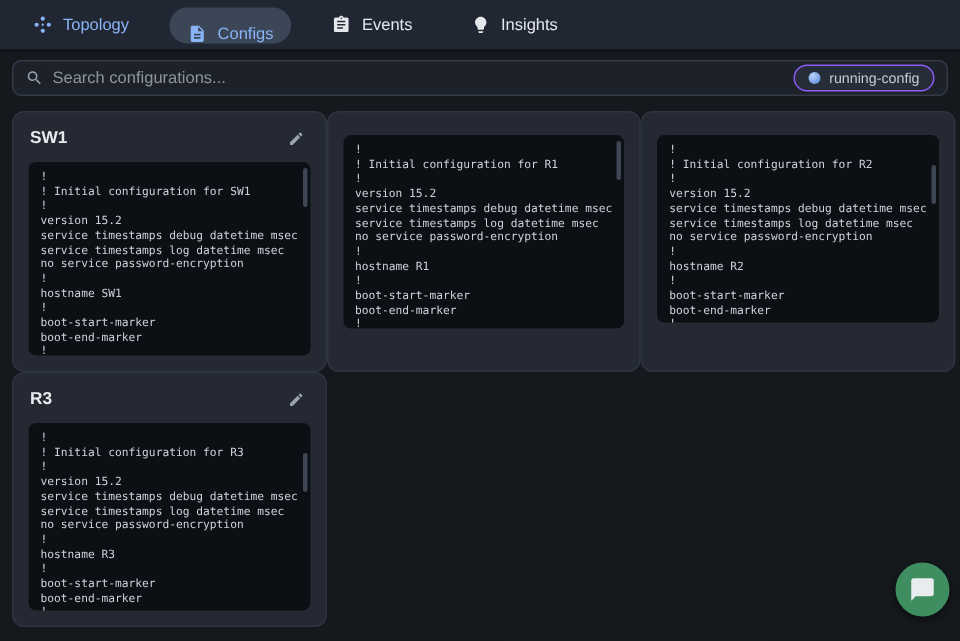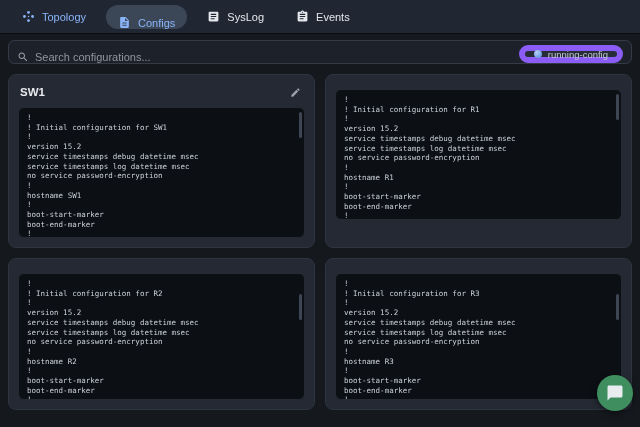--- a/index.html
+++ b/index.html
@@ -11,21 +11,21 @@
     position: relative;
   }
 
   
   .navbar {
     height: 33px;
     background: #202733;
     display: flex;
     align-items: center;
     padding: 0 8px 0 10px;
-    gap: 8px;
+    gap: 15px;
     box-shadow: 0 1px 0 rgba(0,0,0,.45);
   }
   .nav-item {
     display: flex;
     align-items: center;
     gap: 7px;
     height: 24px;
     padding: 0 12px;
     border-radius: 14px;
     font-size: 11px;
@@ -39,59 +39,58 @@
 
   
   .search-row { padding: 7px 8px 0 8px; }
   .search-box {
     position: relative;
     height: 24px;
     background: #1d222a;
     border: 1px solid #343b47;
     border-radius: 6px;
     display: flex;
-    align-items: flex-end;
+    align-items: center;
     padding: 0 8px;
   }
   .search-box svg { width: 12px; height: 12px; color: #9aa2ad; flex: 0 0 auto; }
   .search-input {
     flex: 1;
     background: transparent;
     border: none;
     outline: none;
     color: #d6dae0;
     font-size: 11px;
     padding: 0 6px;
     font-family: "Liberation Sans", sans-serif;
   }
   .search-input::placeholder { color: #8f959e; }
   .filter-chip {
     display: flex;
     align-items: center;
     gap: 6px;
     height: 18px;
     padding: 0 9px;
-    border: 6px solid #8b5cf6;
+    border: 1px solid #8b5cf6;
     border-radius: 9px;
     background: #272d38;
     font-size: 9.5px;
     color: #c3cad4;
     cursor: pointer;
     white-space: nowrap;
   }
   .chip-dot {
     width: 8px; height: 8px; border-radius: 50%;
     background: radial-gradient(circle at 35% 30%, #b9d3fb, #6f9ae0 70%);
   }
 
   
   .grid {
     display: grid;
-    grid-template-columns: 1fr 1fr;
-    gap: 10px;
+    grid-template-columns: 1fr 1fr 1fr;
     padding: 10px 8px 0 8px;
   }
   .card {
     background: #242933;
     border: 1px solid #2e3440;
     border-radius: 8px;
     padding: 7px 9px 9px 9px;
   }
   .card-header {
     display: flex;
@@ -168,29 +167,29 @@
     <span>Topology</span>
   </div>
   <div class="nav-item active">
     <svg viewBox="0 0 24 24" fill="currentColor" aria-hidden="true">
       <path d="M14 2H6c-1.1 0-2 .9-2 2v16c0 1.1.9 2 2 2h12c1.1 0 2-.9 2-2V8l-6-6zm2 16H8v-2h8v2zm0-4H8v-2h8v2zm-3-5V3.5L18.5 9H13z"></path>
     </svg>
     <span>Configs</span>
   </div>
   <div class="nav-item">
     <svg viewBox="0 0 24 24" fill="currentColor" aria-hidden="true">
-      <path d="M19 3H5c-1.1 0-2 .9-2 2v14c0 1.1.9 2 2 2h14c1.1 0 2-.9 2-2V5c0-1.1-.9-2-2-2zm-5 14H7v-2h7v2zm3-4H7v-2h10v2zm0-4H7V7h10v2z"></path>
-    </svg>
-    <span>SysLog</span>
+      <path d="M19 3h-4.18C14.4 1.84 13.3 1 12 1c-1.3 0-2.4.84-2.82 2H5c-1.1 0-2 .9-2 2v14c0 1.1.9 2 2 2h14c1.1 0 2-.9 2-2V5c0-1.1-.9-2-2-2zm-7 0c.55 0 1 .45 1 1s-.45 1-1 1-1-.45-1-1 .45-1 1-1zm2 14H7v-2h7v2zm3-4H7v-2h10v2zm0-4H7V7h10v2z"></path>
+    </svg>
+    <span>Events</span>
   </div>
   <div class="nav-item">
     <svg viewBox="0 0 24 24" fill="currentColor" aria-hidden="true">
-      <path d="M19 3h-4.18C14.4 1.84 13.3 1 12 1c-1.3 0-2.4.84-2.82 2H5c-1.1 0-2 .9-2 2v14c0 1.1.9 2 2 2h14c1.1 0 2-.9 2-2V5c0-1.1-.9-2-2-2zm-7 0c.55 0 1 .45 1 1s-.45 1-1 1-1-.45-1-1 .45-1 1-1zm2 14H7v-2h7v2zm3-4H7v-2h10v2zm0-4H7V7h10v2z"></path>
-    </svg>
-    <span>Events</span>
+      <path d="M9 21c0 .55.45 1 1 1h4c.55 0 1-.45 1-1v-1H9v1zm3-19C8.14 2 5 5.14 5 9c0 2.38 1.19 4.47 3 5.74V17c0 .55.45 1 1 1h6c.55 0 1-.45 1-1v-2.26c1.81-1.27 3-3.36 3-5.74 0-3.86-3.14-7-7-7z"></path>
+    </svg>
+    <span>Insights</span>
   </div>
 </nav>
 
 <div class="search-row">
   <div class="search-box">
     <svg viewBox="0 0 24 24" fill="currentColor" aria-hidden="true">
       <path d="M15.5 14h-.79l-.28-.27C15.41 12.59 16 11.11 16 9.5 16 5.91 13.09 3 9.5 3S3 5.91 3 9.5 5.91 16 9.5 16c1.61 0 3.09-.59 4.23-1.57l.27.28v.79l5 4.99L20.49 19l-4.99-5zm-6 0C7.01 14 5 11.99 5 9.5S7.01 5 9.5 5 14 7.01 14 9.5 11.99 14 9.5 14z"></path>
     </svg>
     <input class="search-input" type="text" placeholder="Search configurations..." style="">
     <div class="filter-chip">
@@ -264,20 +263,28 @@
 !
 boot-start-marker
 boot-end-marker
 !
 no aaa new-model</pre>
       <div class="scroll-thumb thumb-mid"></div>
     </div>
   </section>
 
   <section class="card">
+    <div class="card-header">
+      <span class="card-title">R3</span>
+      <button class="edit-btn">
+        <svg viewBox="0 0 24 24" fill="currentColor" aria-hidden="true">
+          <path d="M3 17.25V21h3.75L17.81 9.94l-3.75-3.75L3 17.25zM20.71 7.04c.39-.39.39-1.02 0-1.41l-2.34-2.34c-.39-.39-1.02-.39-1.41 0l-1.83 1.83 3.75 3.75 1.83-1.83z"></path>
+        </svg>
+      </button>
+    </div>
     <div class="code-block code-short">
       <pre>!
 ! Initial configuration for R3
 !
 version 15.2
 service timestamps debug datetime msec
 service timestamps log datetime msec
 no service password-encryption
 !
 hostname R3

